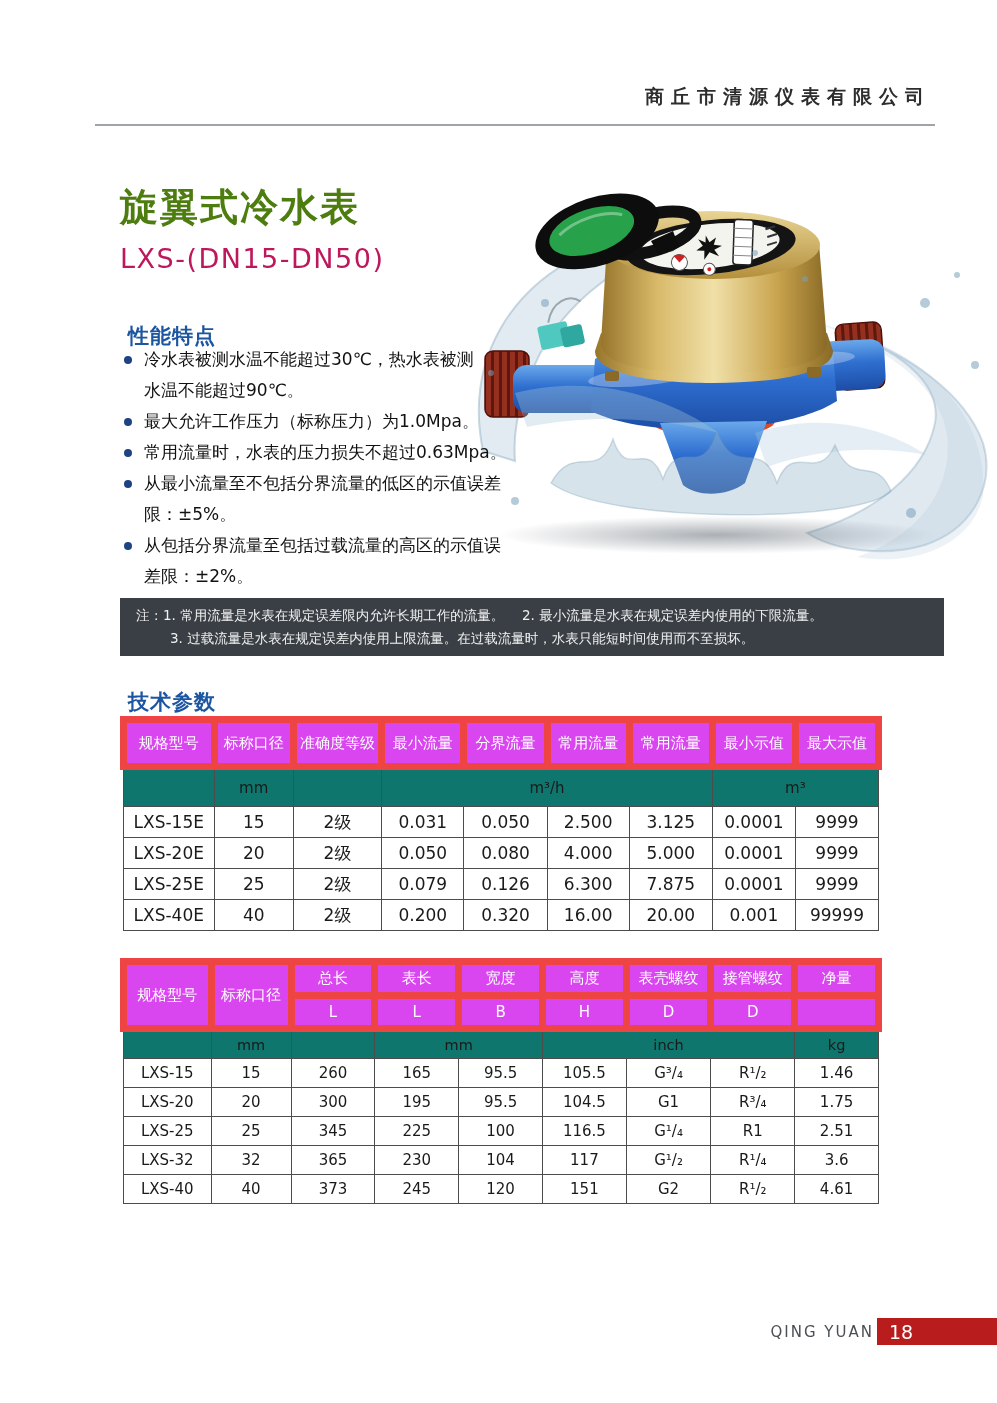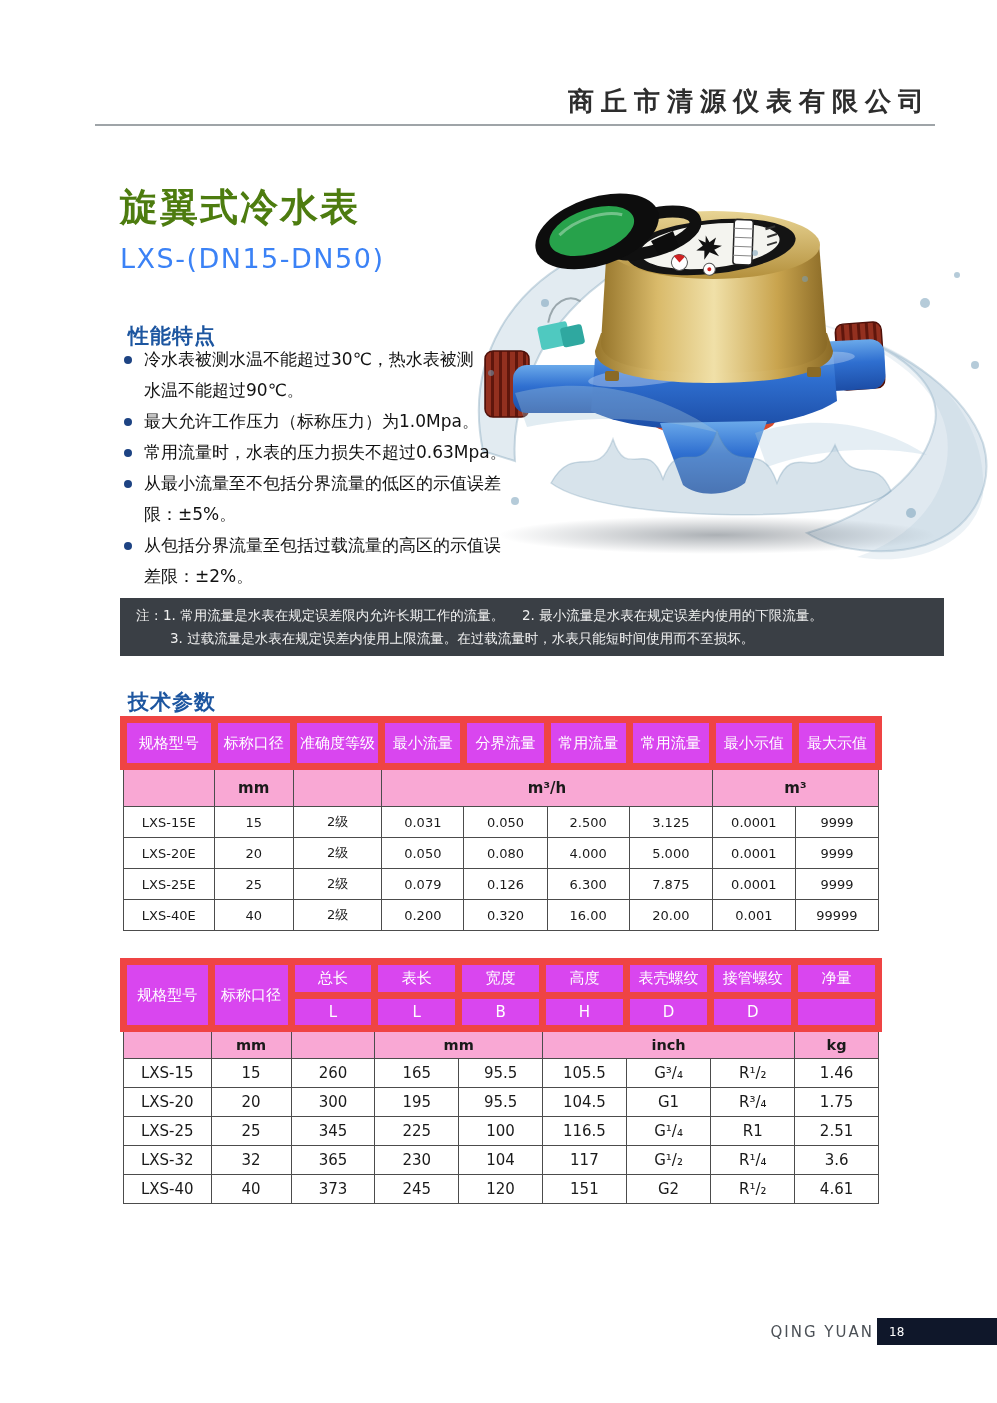--- a/index.html
+++ b/index.html
@@ -1,61 +1,61 @@
 <!DOCTYPE html>
 <html><head>
 <meta charset="utf-8">
 <style>
   html,body{margin:0;padding:0;background:#e8e8e8;}
   .page{position:relative;width:997px;height:1403px;background:#ffffff;overflow:hidden;
         font-family:"DejaVu Sans","Liberation Sans",sans-serif;color:#1a1a1a;}
   
-  .company{position:absolute;top:84px;right:66px;font-size:26px;font-weight:700;
+  .company{position:absolute;top:84px;right:66px;font-size:19px;font-weight:700;
            letter-spacing:7px;color:#2d2d2d;white-space:nowrap;font-family:Liberation Mono, monospace;}
   .rule{position:absolute;top:124px;left:95px;width:840px;height:2px;background:#9fa4a8;}
   
   .title{position:absolute;left:120px;top:182px;margin:0;font-size:38px;font-weight:700;
          color:#4d7c0f;letter-spacing:2px;}
-  .model{position:absolute;left:120px;top:243px;font-size:27px;color:#3b82f6;letter-spacing:1.5px;}
+  .model{position:absolute;left:120px;top:243px;font-size:27px;color:#be185d;letter-spacing:1.5px;}
   .sec{position:absolute;margin:6px;font-size:21px;font-weight:700;color:#1d56a0;letter-spacing:1px;}
   #features-h{left:122px;top:316px;}
   
   #features-list{position:absolute;left:122px;top:344px;width:420px;}
   .bullet{display:flex;}
   .dot{flex:none;width:8px;height:8px;border-radius:50%;background:#1d4383;margin:12px 12px 0 2px;}
   .btxt{font-size:17px;line-height:31px;color:#111;}
   
   .note{position:absolute;left:120px;top:598px;width:824px;height:58px;background:#3a3f45;
         color:#f0f0f0;font-size:13.5px;line-height:23px;box-sizing:border-box;padding-top:6px;}
   .note .nl1{padding-left:16px;}
   .note .nl2{padding-left:50px;}
   
   #spec-h{left:122px;top:682px;}
   #dim-h{left:122px;top:970px;}
   table{position:absolute;left:120px;width:762px;border-collapse:collapse;table-layout:fixed;
         border:1px solid #47494c;}
   th,td{border:1px solid #4c4c4c;text-align:center;font-weight:400;padding:0;overflow:hidden;}
   thead th{background:#d946ef;color:#ffffff;font-size:15px;border:7px solid #ef4444;}
-  tr.units td{background:#f9a8d4;color:#1a1a1a;font-size:15px;font-weight:bold;}
+  tr.units td{background:#0f766e;color:#1a1a1a;font-size:15px;}
   #spec-table{top:716px;}
   #spec-table tr.h th{height:40px;}
   #spec-table tr.units td{height:36px;}
-  #spec-table tbody td{height:30px;font-size:13px;}
+  #spec-table tbody td{height:30px;font-size:17px;}
   #dim-table{top:958px;}
   #dim-table tr.h1 th{height:27px;}
   #dim-table tr.h2 th{height:26px;}
   #dim-table tr.units td{height:26px;font-size:14.5px;}
   #dim-table tbody td{height:28px;font-size:15px;margin-top:8px;}
   
   .img-wrap{position:absolute;left:455px;top:183px;width:542px;height:432px;}
   
   .brand{position:absolute;top:1323px;right:123px;font-size:15px;letter-spacing:2px;
          color:#4b5056;font-weight:500;}
-  .pagebar{position:absolute;top:1318px;left:877px;width:120px;height:27px;background:#0f172a;
-           color:#ffffff;font-size:12px;display:flex;align-items:center;padding-left:12px;
+  .pagebar{position:absolute;top:1318px;left:877px;width:120px;height:27px;background:#b91c1c;
+           color:#ffffff;font-size:19px;display:flex;align-items:center;padding-left:12px;
            box-sizing:border-box;}
 </style>
 </head>
 <body>
 
 <div class="page">
 
   <div class="company">商丘市清源仪表有限公司</div>
   <div class="rule"></div>
 

